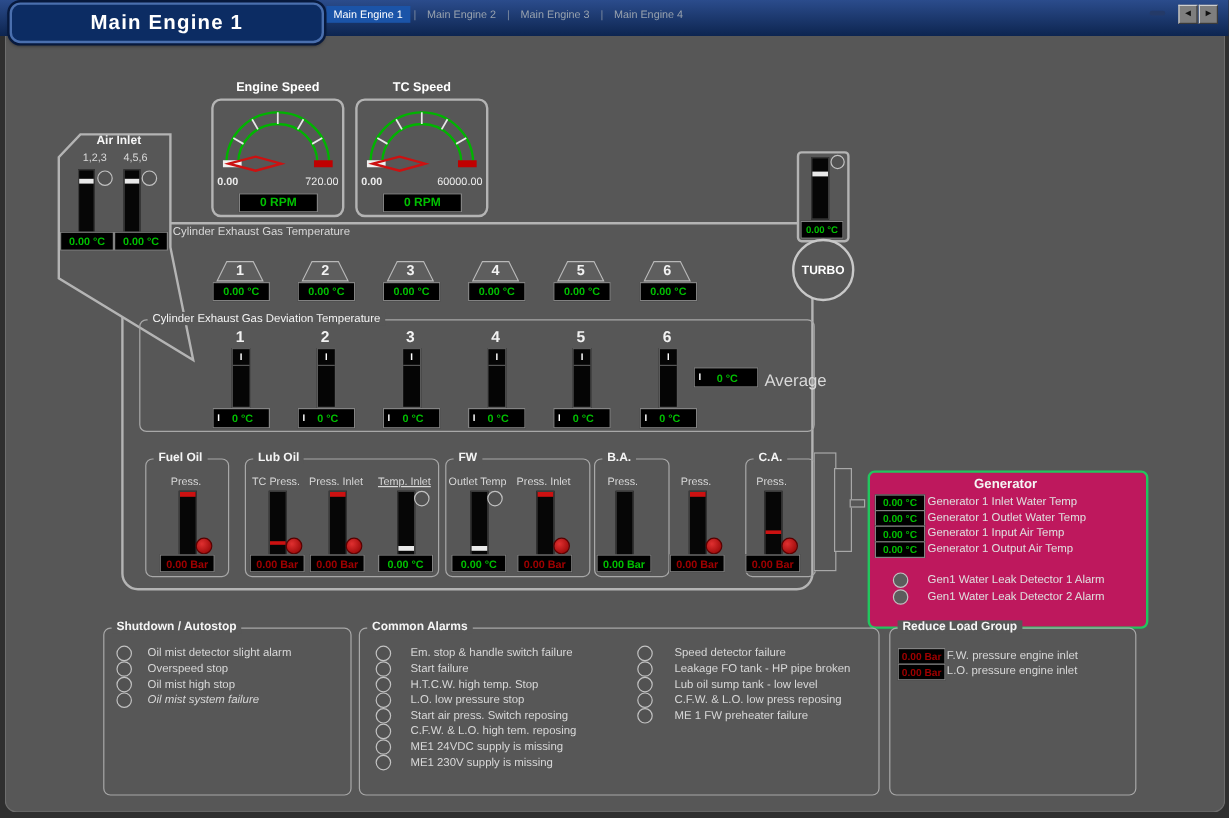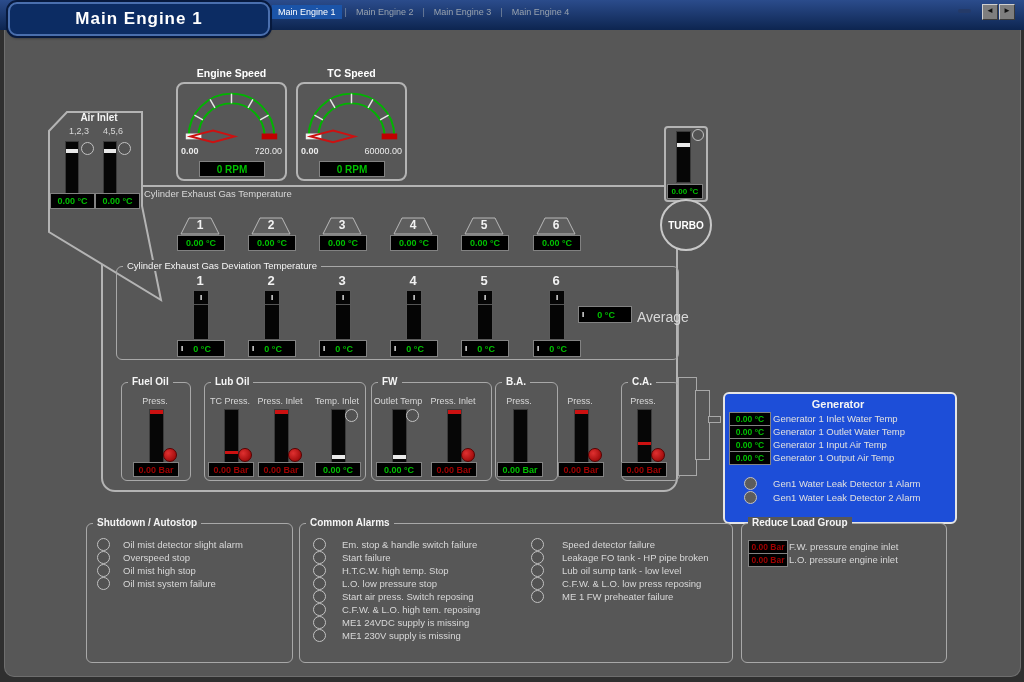--- a/index.html
+++ b/index.html
@@ -54,21 +54,21 @@
   .devdisp .dv{color:#00c000;flex:1;text-align:center;padding-right:6px;}
   .cylnum{position:absolute;width:40px;text-align:center;color:#f2f2f2;font-weight:bold;}
   
   .gauge-panel{position:absolute;width:107px;height:95px;border:2px solid #b4b4b4;border-radius:8px;}
   .gauge-title{position:absolute;width:111px;text-align:center;color:#fff;font-weight:bold;font-size:10.5px;}
   .gauge-min{position:absolute;left:3px;top:62px;color:#ececec;font-size:9px;font-weight:bold;}
   .gauge-max{position:absolute;right:3px;top:62px;color:#ececec;font-size:9px;font-weight:normal;}
   .gauge-disp{left:21px;top:77px;width:64px;height:14px;font-size:10px;}
   
   #generator-panel{position:absolute;left:718px;top:362px;width:230px;height:128px;
-                   background:#1d4ed8;border:2px solid #e5e5e5;border-radius:6px;}
+                   background:#be185d;border:2px solid #22c55e;border-radius:6px;}
   .gen-label{position:absolute;color:#e0e0e0;font-size:9.5px;white-space:nowrap;}
   
   .alarm-label{position:absolute;color:#d8d8d8;font-size:9.5px;white-space:nowrap;}
   
   .conn{position:absolute;background:#575757;border:1px solid #a8a8a8;}
   #turbo-circle{position:absolute;left:655px;top:169px;width:48px;height:48px;border-radius:50%;
                 border:2px solid #c8c8c8;background:#575757;z-index:6;
                 display:flex;align-items:center;justify-content:center;
                 color:#fff;font-weight:bold;font-size:10px;}
   #turbo-panel{position:absolute;left:659px;top:96px;width:40px;height:72px;
@@ -289,21 +289,21 @@
     <div class="led red" style="left:233px;top:418px;"></div>
     <div class="disp v-alarm" style="left:203px;top:432px;width:44px;height:13px;">0.00 Bar</div>
 
     <div class="abs lbl" style="left:245px;top:366px;width:60px;text-align:center;">Press. Inlet</div>
     <div class="bar" style="left:269px;top:379px;">
         <div class="band red" style="top:0;"></div>
       </div>
     <div class="led red" style="left:283px;top:418px;"></div>
     <div class="disp v-alarm" style="left:253px;top:432px;width:44px;height:13px;">0.00 Bar</div>
 
-    <div class="abs lbl" style="left:302px;top:366px;width:60px;text-align:center;">Temp. Inlet</div>
+    <div class="abs lbl" style="left:302px;top:366px;width:60px;text-align:center;text-decoration:underline;">Temp. Inlet</div>
     <div class="bar" style="left:326px;top:379px;">
         <div class="band white" style="top:84%;"></div>
       </div>
     <div class="led" style="left:340px;top:379px;"></div>
     <div class="disp v-ok" style="left:310px;top:432px;width:44px;height:13px;">0.00 °C</div>
 
     <div class="gbox" style="left:366px;top:352px;width:119px;height:97px;">
       <span class="gtitle">FW</span>
     </div>
     <div class="abs lbl" style="left:363px;top:366px;width:60px;text-align:center;">Outlet Temp</div>
@@ -366,21 +366,21 @@
 
     <div class="gbox" style="left:81px;top:493px;width:205px;height:138px;">
       <span class="gtitle">Shutdown / Autostop</span>
       <div class="led" style="left:10px;top:14px;"></div>
       <div class="alarm-label" style="left:36px;top:15px;">Oil mist detector slight alarm</div>
       <div class="led" style="left:10px;top:27px;"></div>
       <div class="alarm-label" style="left:36px;top:28px;">Overspeed stop</div>
       <div class="led" style="left:10px;top:40px;"></div>
       <div class="alarm-label" style="left:36px;top:41px;">Oil mist high stop</div>
       <div class="led" style="left:10px;top:53px;"></div>
-      <div class="alarm-label" style="left:36px;top:54px;">Oil mist system failure</div>
+      <div class="alarm-label" style="left:36px;top:54px;font-style:italic;">Oil mist system failure</div>
     </div>
 
     <div class="gbox" style="left:294px;top:493px;width:432px;height:138px;">
       <span class="gtitle">Common Alarms</span>
       <div class="led" style="left:13px;top:14px;"></div>
       <div class="alarm-label" style="left:42px;top:15px;">Em. stop &amp; handle switch failure</div>
       <div class="led" style="left:13px;top:27px;"></div>
       <div class="alarm-label" style="left:42px;top:28px;">Start failure</div>
       <div class="led" style="left:13px;top:40px;"></div>
       <div class="alarm-label" style="left:42px;top:41px;">H.T.C.W. high temp. Stop</div>

